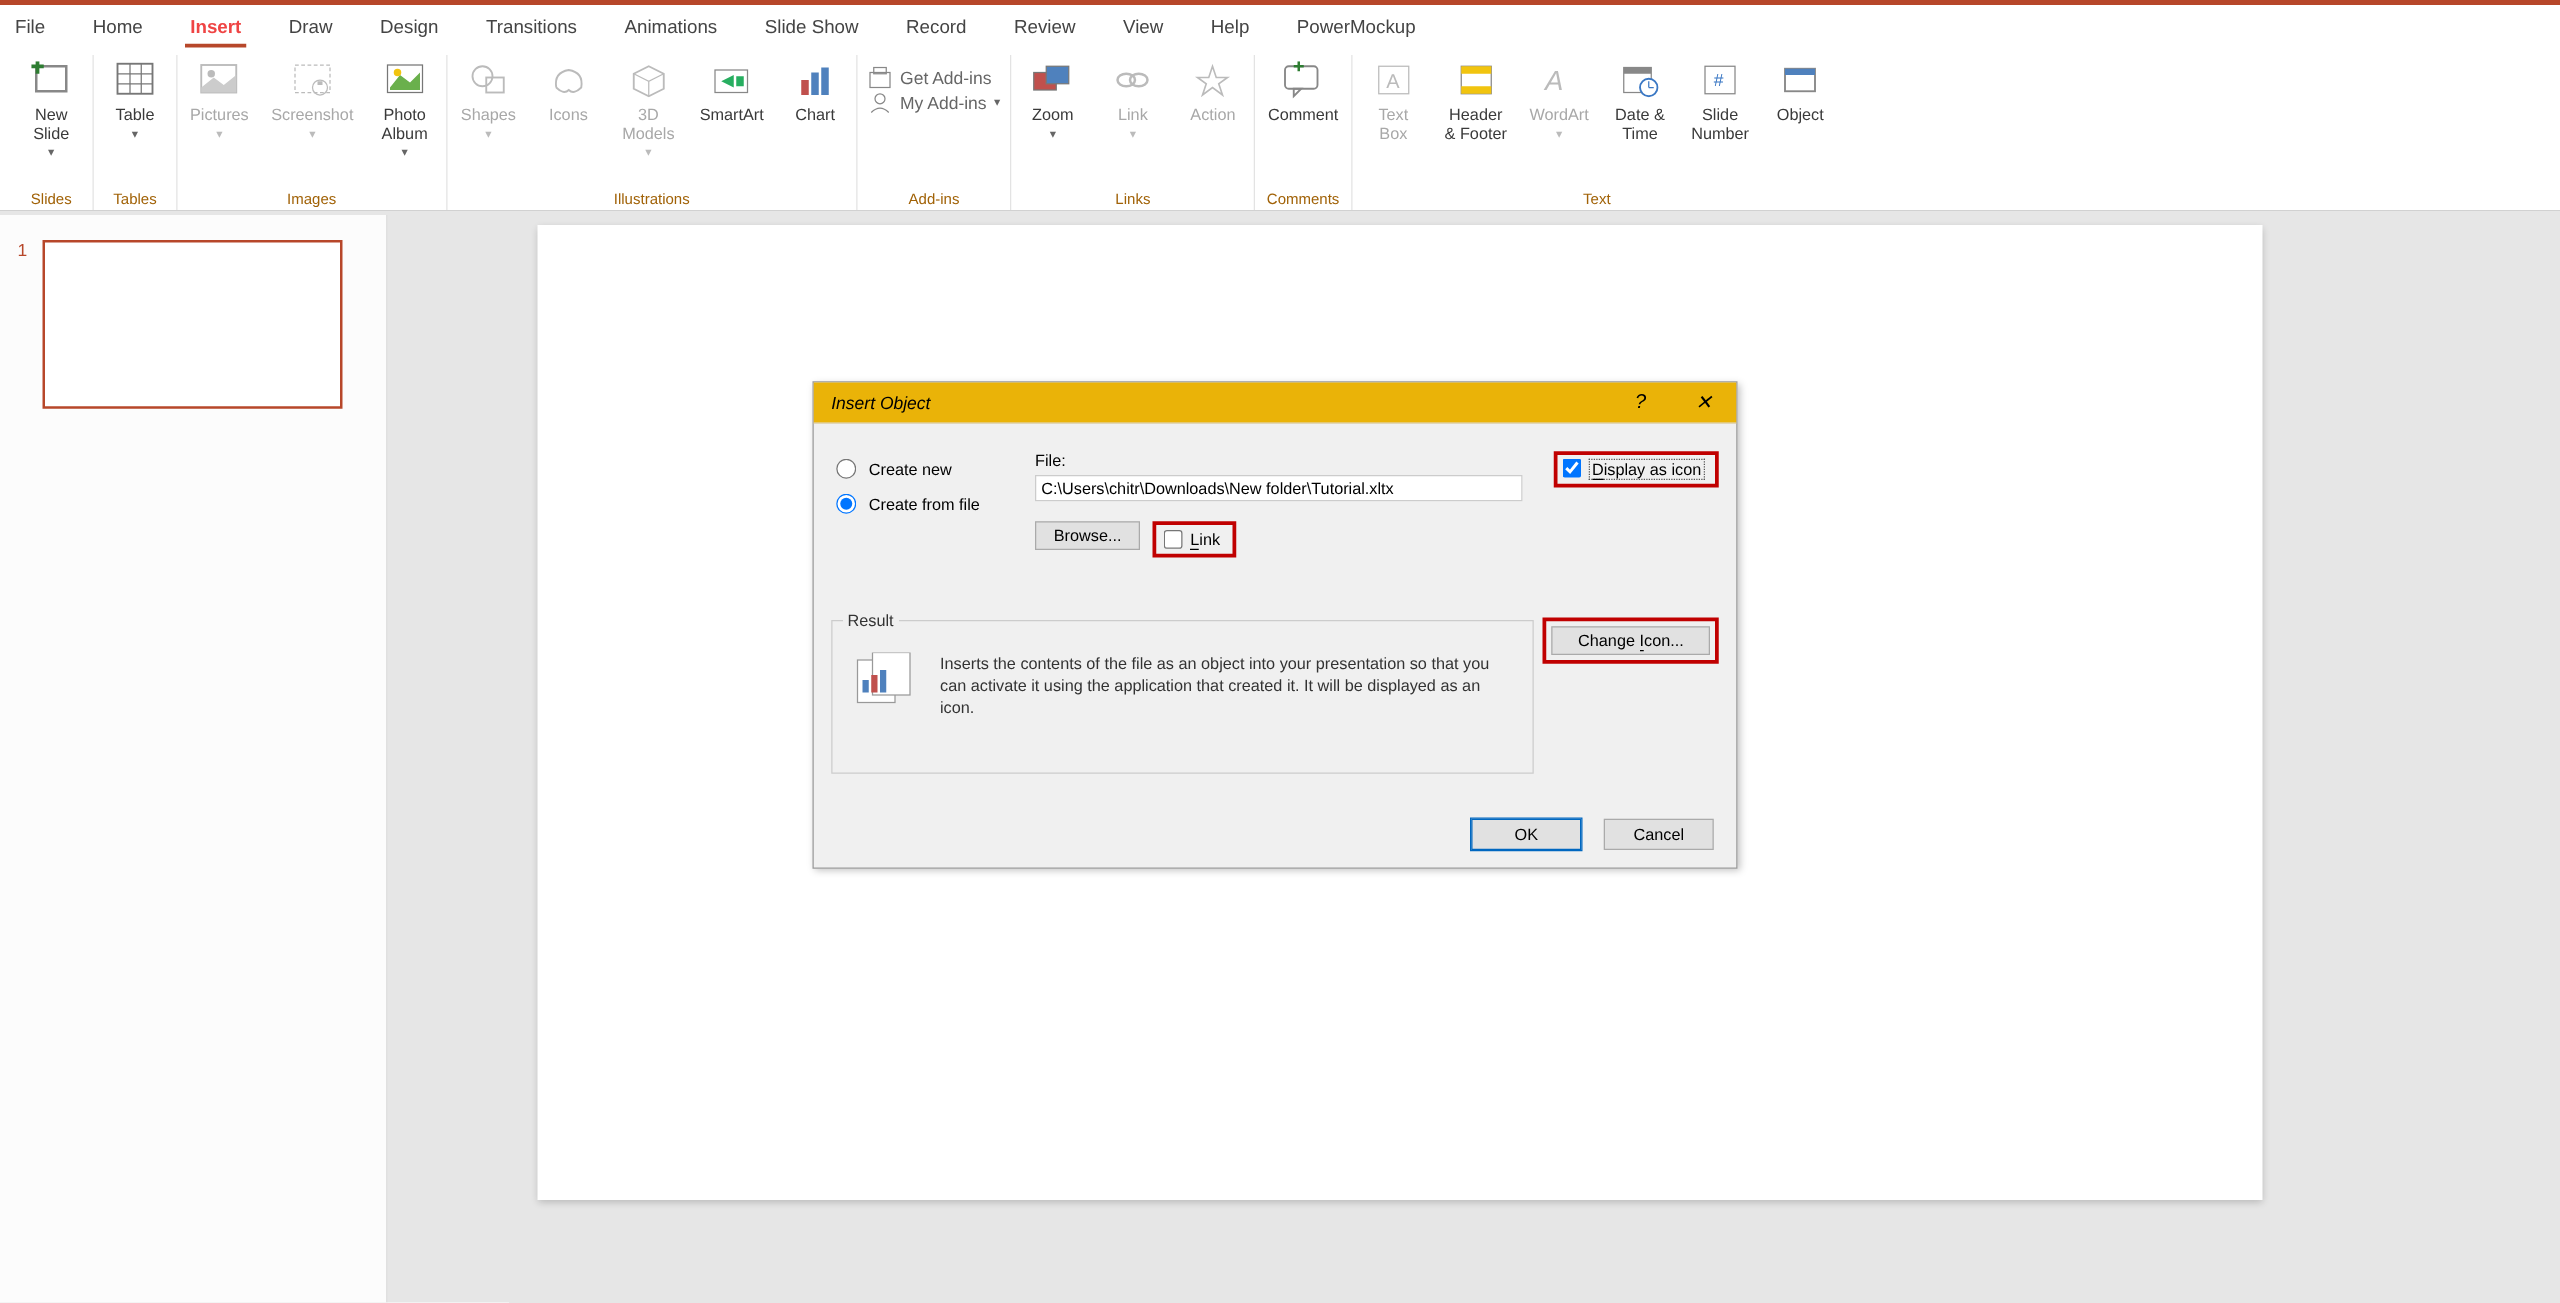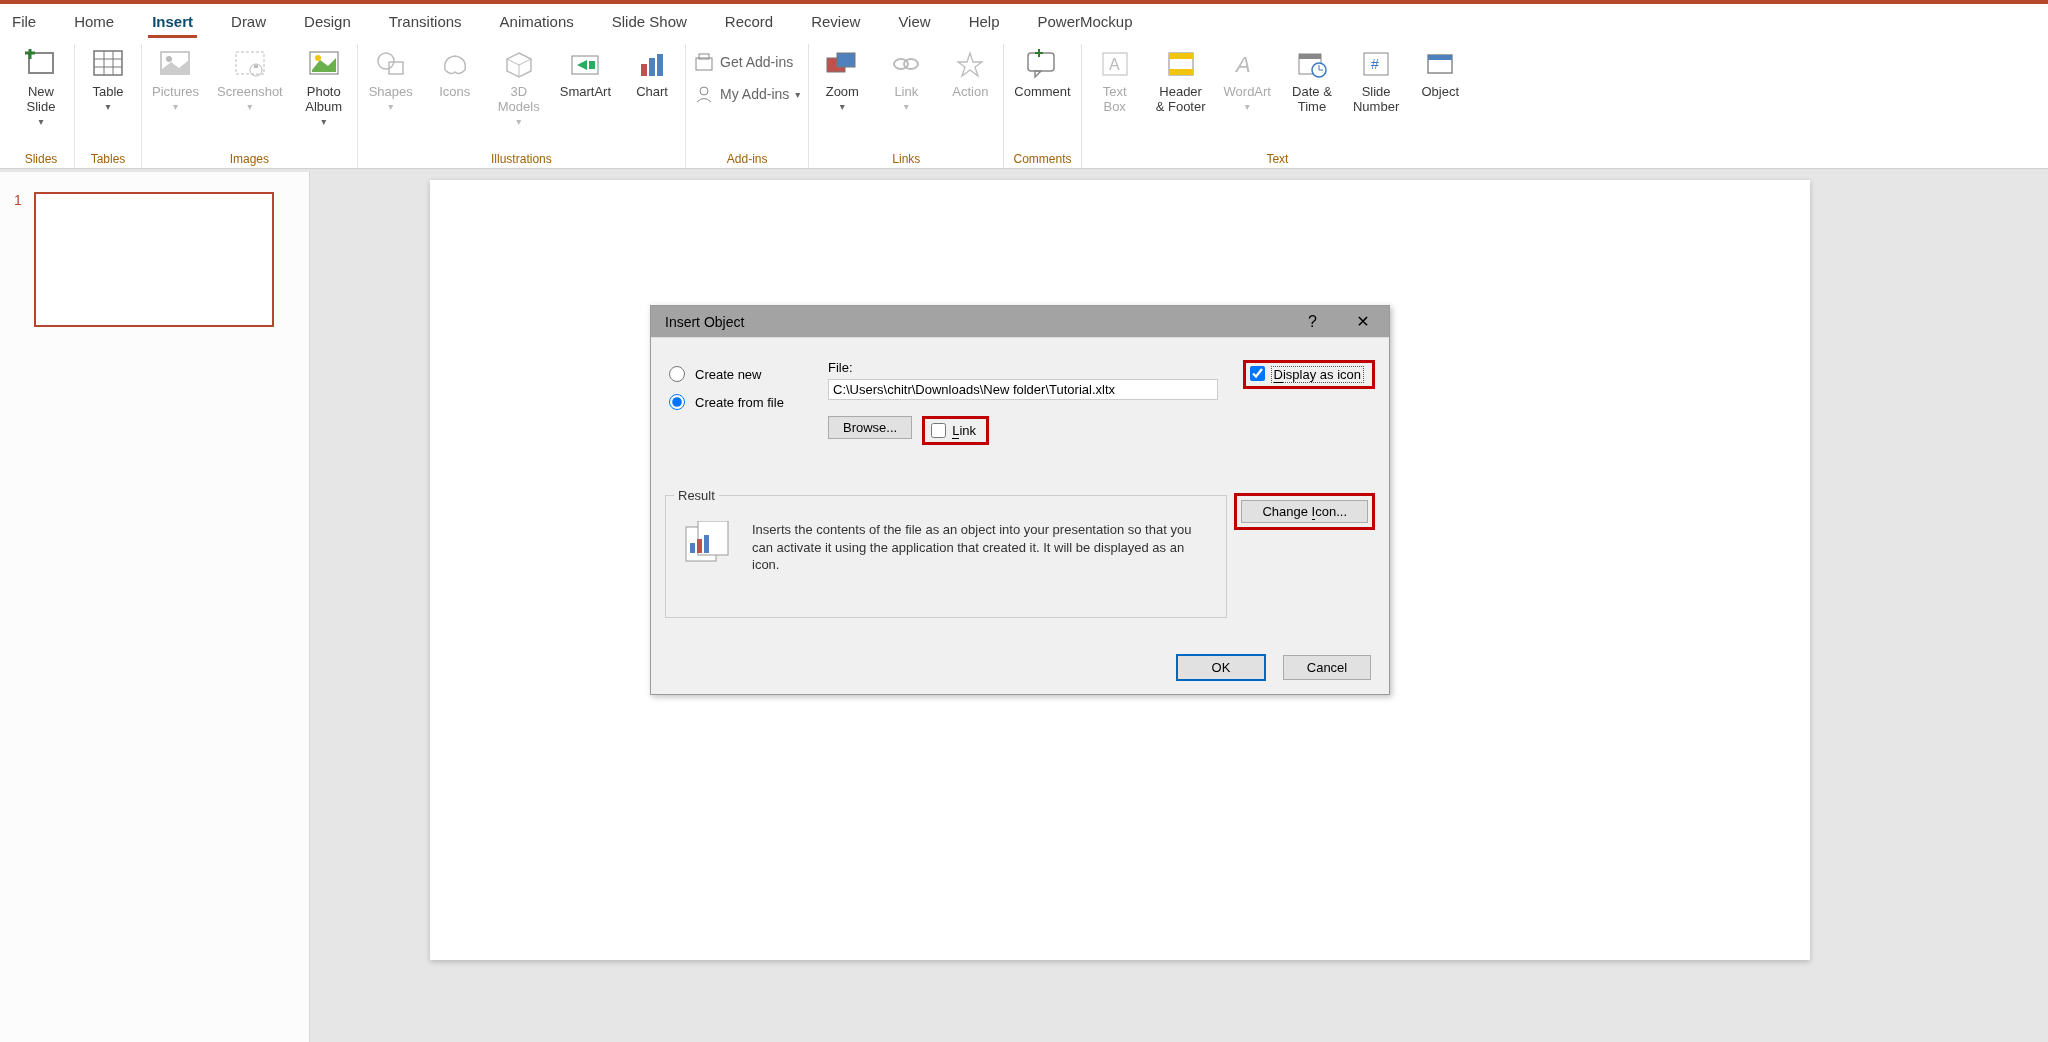--- a/index.html
+++ b/index.html
@@ -28,21 +28,21 @@
     height: 34px;
     align-items: center;
   }
   .tab {
     font-size: 15px;
     color: #444;
     padding: 4px 4px 8px 4px;
     cursor: pointer;
   }
   .tab.active {
-    color: #0c4a6e;
+    color: #ef4444;
     font-weight: 600;
     border-bottom: 3px solid #b7472a;
     padding-bottom: 5px;
   }
   .ribbon {
     display: flex;
     align-items: stretch;
     padding: 6px 8px 0 8px;
     height: 130px;
     background: #fff;
@@ -84,21 +84,21 @@
     justify-content: center;
     margin-bottom: 2px;
   }
   .rbtn.disabled { color: #a8a8a8; cursor: default; }
   .rbtn .chev { font-size: 10px; color: #666; margin-top: 2px;}
   .rbtn.disabled .chev { color:#bbb;}
   .addins {
     display: flex;
     flex-direction: column;
     align-items: flex-start;
-    gap: 12px;
+    gap: 0;
     padding-top: 8px;
     font-size: 14px;
   }
   .addins .row { display: flex; gap: 6px; align-items: center; color: #666;}
   .addins .row .ico { width: 20px; height:20px; display:flex;align-items:center;justify-content:center;}
   
   .slide-panel {
     position: absolute;
     top: 172px;
     left: 0;
@@ -129,22 +129,23 @@
     width: 740px; height: 390px;
     background: #f0f0f0;
     border: 1px solid #9a9a9a;
     box-shadow: 2px 2px 6px rgba(0,0,0,.25);
     display:flex; flex-direction:column;
   }
   .dlg-title {
     display:flex; justify-content:space-between; align-items:center;
     padding: 6px 6px 6px 14px;
     font-size: 14px;
-    background:#a3a3a3;
+    background:#eab308;
     border-bottom:1px solid #ddd;
+    font-style:italic;
   }
   .dlg-title .right { display:flex; gap:26px; align-items:center; font-size:16px;}
   .dlg-close { width:40px; text-align:center; cursor:pointer;}
   .dlg-body { padding: 18px 18px 10px 18px; flex:1; position:relative;}
   .radio-col { display:flex; flex-direction:column; gap:12px; position:absolute; left:18px; top:28px;}
   .radio-row { display:flex; gap:10px; align-items:center;}
   .radio-row input { width:16px; height:16px;}
   .file-col { position:absolute; left:177px; top:22px; width:390px;}
   .file-input {
     width: 390px;

